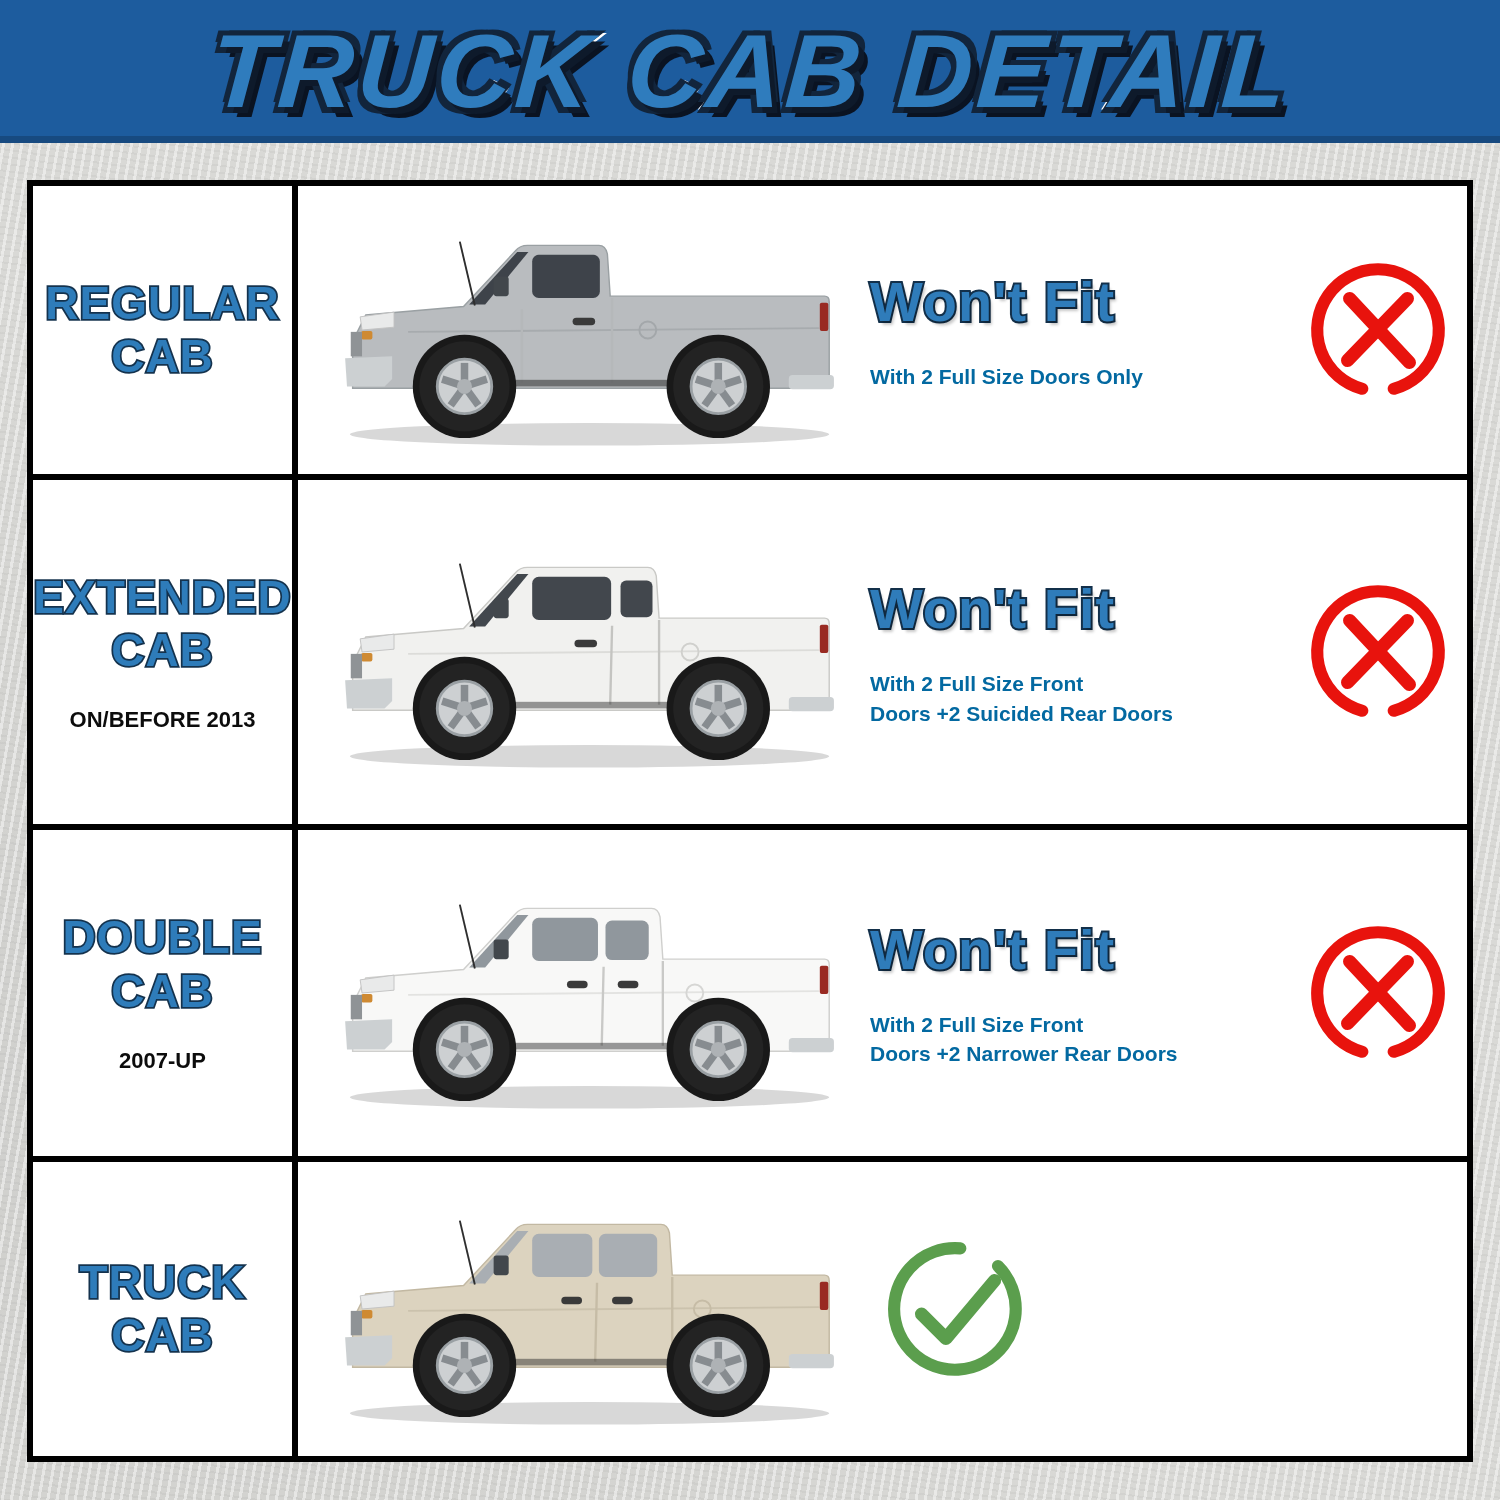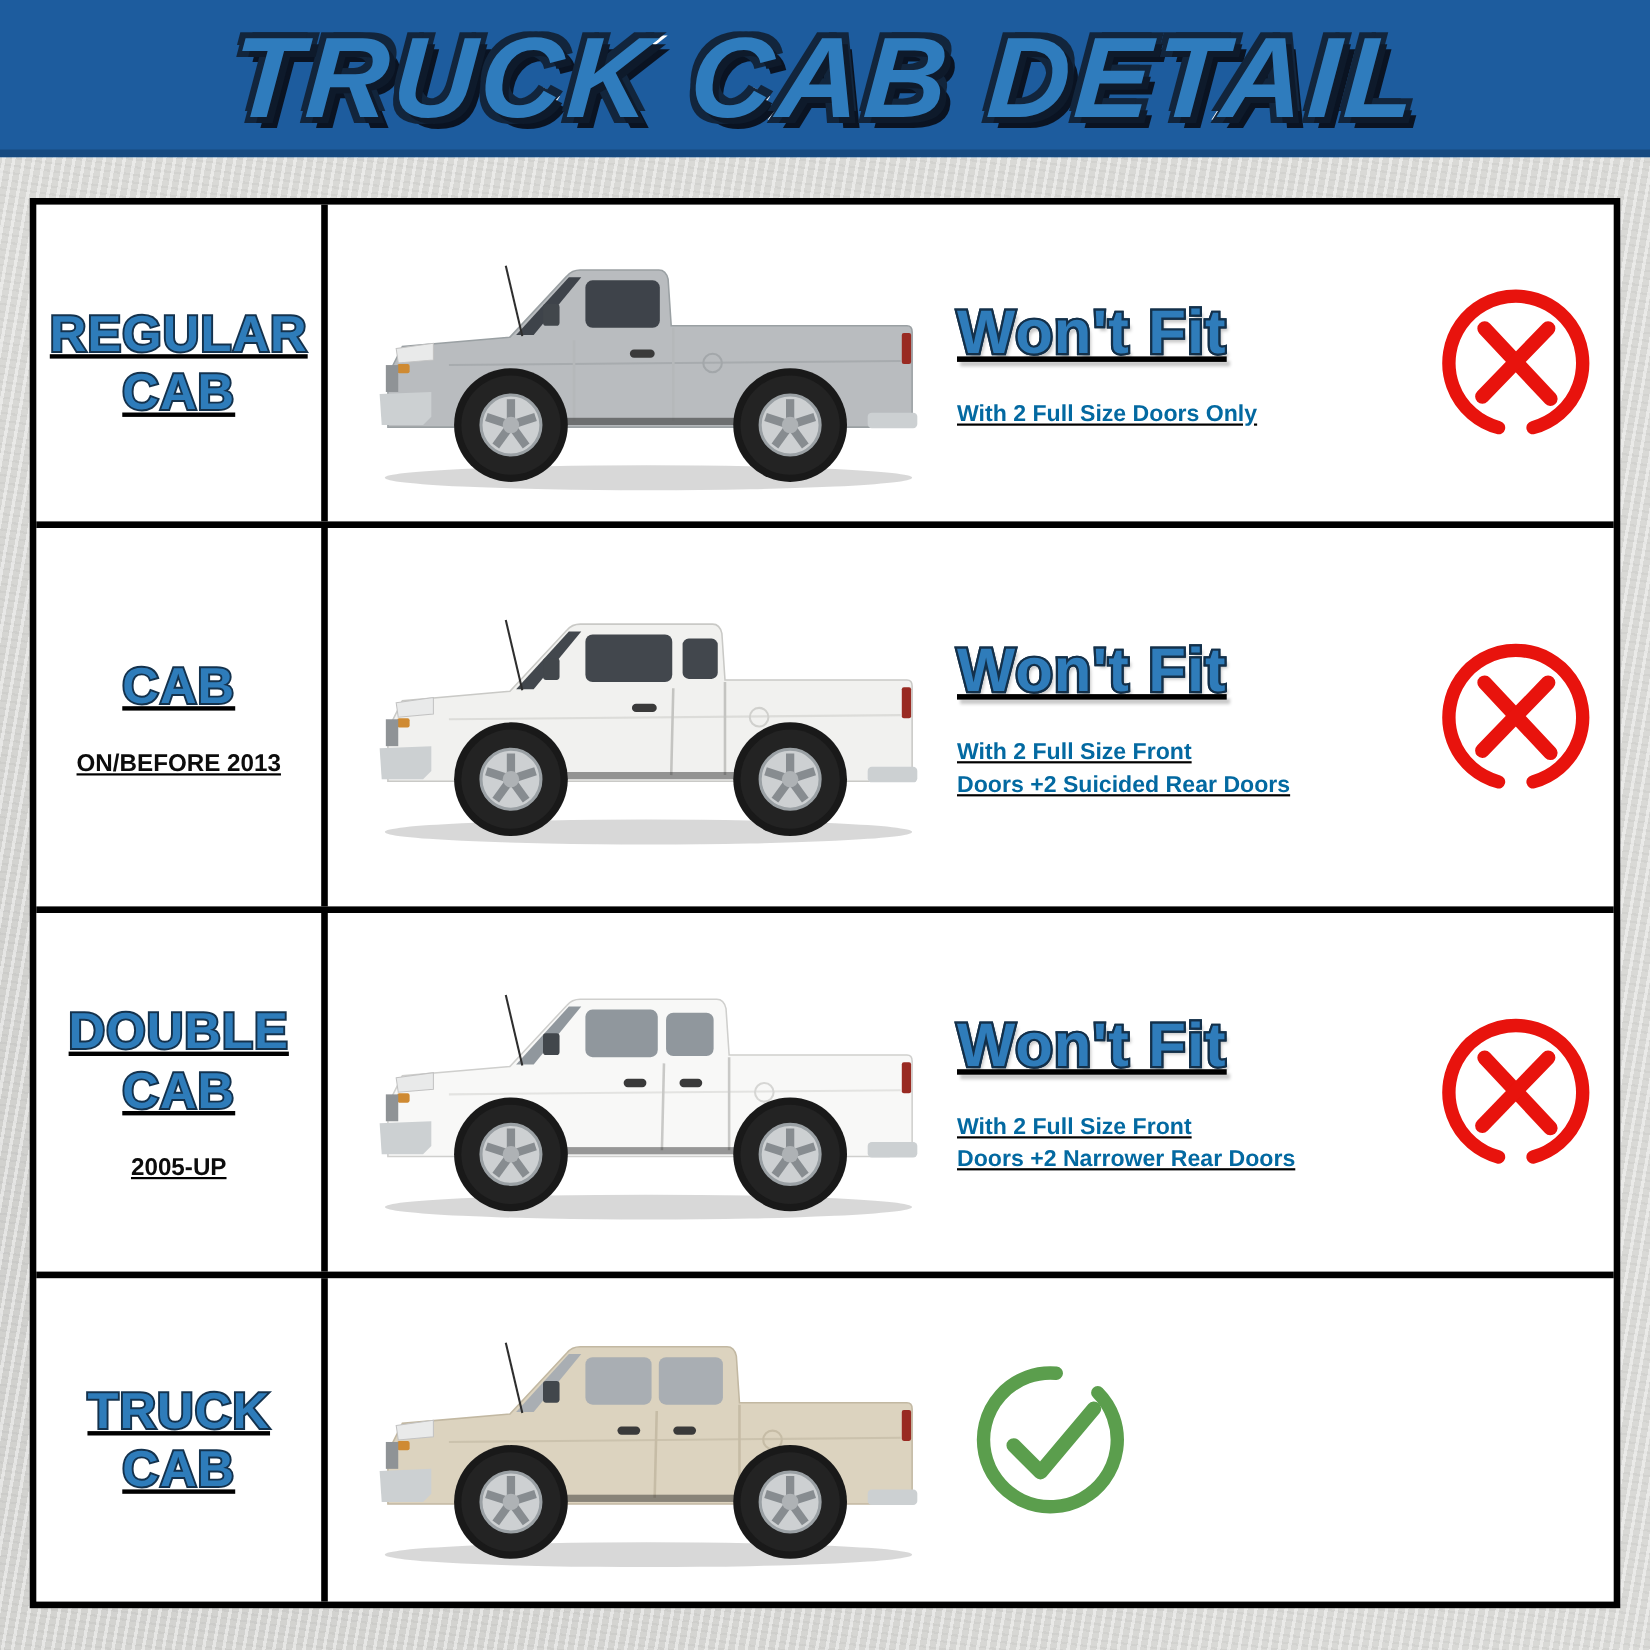--- a/index.html
+++ b/index.html
@@ -25,21 +25,21 @@
     text-shadow:
       6px 6px 0 #0e1a2b, -5px -5px 0 #12253c, 6px -5px 0 #12253c,
       -5px 6px 0 #12253c, 10px 10px 0 #0a1322;
     transform:skewX(-4deg);
     white-space:nowrap;}
 
   
   .table{position:absolute;left:27px;top:180px;width:1446px;height:1282px;
     box-sizing:border-box;border:6px solid #000;background:#fff;
     display:grid;grid-template-rows:297fr 353fr 335fr 297fr;}
-  .row{display:grid;grid-template-columns:265px 1fr;box-sizing:border-box;min-height:0;text-decoration:underline;}
+  .row{display:grid;grid-template-columns:265px 1fr;box-sizing:border-box;min-height:0;}
   .row.bordered{border-bottom:6px solid #000;}
   .cell-label{border-right:6px solid #000;display:flex;flex-direction:column;
     align-items:center;justify-content:center;text-align:center;padding:6px 2px;min-height:0;}
   .cab-name{font-weight:700;font-size:46px;line-height:1.16;letter-spacing:1px;
     color:#2e7cba;-webkit-text-stroke:3.5px #14324d;paint-order:stroke fill;}
   .cab-name span{display:block;}
   .cab-note{font-weight:700;font-size:22px;color:#0c0c0c;margin-top:30px;
     letter-spacing:0;white-space:nowrap;}
 
   .cell-main{display:flex;align-items:center;min-width:0;min-height:0;}
@@ -126,20 +126,21 @@
             <line x1="47" y1="44" x2="106" y2="107" stroke="#e8130d" stroke-width="13" stroke-linecap="round"></line>
             <line x1="104" y1="44" x2="45" y2="105" stroke="#e8130d" stroke-width="13" stroke-linecap="round"></line>
           </svg>
         </div>
       </div>
     </section>
 
     <section class="row bordered">
       <div class="cell-label">
         <div class="cab-name">
+          <span>EXTENDED</span>
           <span>CAB</span>
         </div>
         <div class="cab-note">ON/BEFORE 2013</div>
       </div>
       <div class="cell-main">
         <div class="truck">
           <svg viewBox="0 0 560 300">
             <defs>
                 <g id="w2">
               <circle r="48" fill="#232323"></circle>
@@ -195,21 +196,21 @@
         </div>
       </div>
     </section>
 
     <section class="row bordered">
       <div class="cell-label">
         <div class="cab-name">
           <span>DOUBLE</span>
           <span>CAB</span>
         </div>
-        <div class="cab-note">2005-UP</div>
+        <div class="cab-note">2007-UP</div>
       </div>
       <div class="cell-main">
         <div class="truck">
           <svg viewBox="0 0 560 300">
             <defs>
                 <g id="w3">
               <circle r="48" fill="#232323"></circle>
                   <circle r="29" fill="#cdd0d2"></circle>
               <g stroke="#878c90" stroke-width="8">
                 <line y2="-25"></line>

